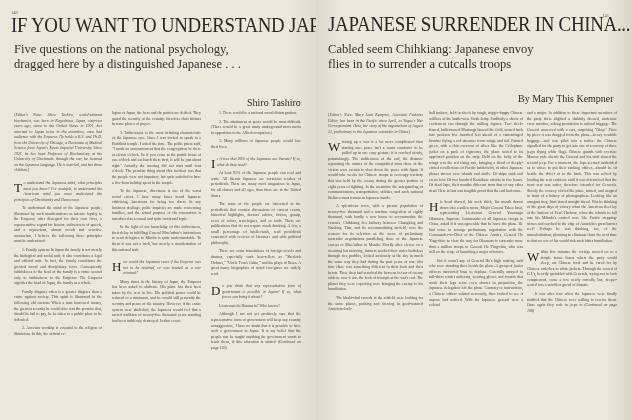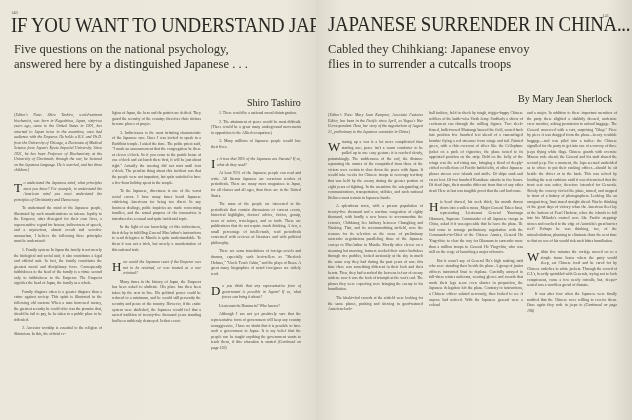--- a/index.html
+++ b/index.html
@@ -32,21 +32,21 @@
 </head>
 <body>
 
 <div class="spread">
 
   <div class="page left">
     <span class="folio">140</span>
     <h1 class="headline">IF YOU WANT TO UNDERSTAND JAPAN</h1>
     <div class="deck">
       <div>Five questions on the national psychology,</div>
-      <div>answered here by a distinguished Japanese . . .</div>
+      <div>dragged here by a distinguished Japanese . . .</div>
     </div>
     <div class="byline">Shiro Tashiro</div>
 
     <div class="col" style="left:14px; top:113px; width:88px; height:300px;">
       <p class="note">[Editor's Note: Shiro Tashiro, world-eminent biochemist, was born in Kagoshima, Japan, sixty-two years ago, came to the United States in 1901, has returned to Japan twice in the meantime, once had audience with the Emperor. He holds a B.S. and Ph.D. from the University of Chicago, a Doctorate of Medical Science from Japan's Kyoto Imperial University. Since 1921, he has been Professor of Biochemistry at the University of Cincinnati; through the war, he lectured on the Japanese language. He is married, and has three children.]</p>
       <p class="q"><span class="dropcap">T</span><span>o understand the Japanese mind, what principles must you know? For example, to understand the American mind you must understand the principles of Christianity and Democracy.</span></p>
       <p>To understand the mind of the Japanese people, illustrated by such manifestations as intense loyalty to the Emperor, utter disregard for their own lives, a supersensitive regard for honour, indirectness of speech, and a mysterious, almost occult and secretive mannerism, I believe the following three principles must be understood:</p>
       <p>1. Family system: In Japan the family is not merely the biological and social unit, it also constitutes a legal and official unit. In fact, the family constitutes the greatest moral and disciplinary force. Consequently faithfulness to the head of the family is a virtue second only to faithfulness to the Emperor. The Emperor signifies the head of Japan, the family as a whole.</p>
       <p>Family disgrace often is a greater disgrace than a crime against society. This spirit is illustrated in the following old custom: When a man borrowed money, the greatest security he could offer was the promise that, should he fail to pay, he be taken to a public place to be ridiculed.</p>
       <p>2. Ancestor worship is essential to the religion of Shintoism. In this, the official re-</p>
@@ -72,24 +72,24 @@
       <p class="q"><span class="dropcap">D</span><span>o you think that any representative form of government is possible in Japan? If so, what forces can bring it about?</span></p>
       <p>Lieutenant du Hammein? Who knows?</p>
       <p><span>Although I am not yet positively sure that the representative form of government will keep any country nonaggressive, I have no doubt that it is possible to have such a government in Japan. It is my belief that the people can be taught anything the government wants to teach them, if this education is started</span> <span class="cont">(Continued on page 193)</span></p>
     </div>
   </div>
 
   <div class="page right">
     <span class="folio">141</span>
     <h1 class="headline">JAPANESE SURRENDER IN CHINA...</h1>
     <div class="deck">
-      <div>Cabled they Chihkiang: Japanese envoy</div>
+      <div>Cabled seem Chihkiang: Japanese envoy</div>
       <div>flies in to surrender a cutcalls troops</div>
     </div>
-    <div class="byline" style="left:202px;">By Mary Jean Sherlock</div>
+    <div class="byline" style="left:202px;">By Mary This Kempner</div>
 
     <div class="col" style="left:12px; top:113px; width:95px; height:300px;">
       <p class="note">[Editor's Note: Mary Jean Kempner, Associate Features Editor, has been in the Pacific since April, as Vogue's War Correspondent. Here, her story of the negotiations of August 21, preliminary to the Japanese surrender in China.]</p>
       <p class="noindent" style="margin-top:5px;"><span class="dropcap">W</span><span>inning up a war is a lot more complicated than starting one; peace isn't a warm comforter to be pulled up in one easy gesture; it is reached slowly, painstakingly. The suddenness of the end, the distance separating the armies of the vanquished from those of the victors were certain to slow down the peace with Japan. It would take weeks for Chinese troops to reoccupy territory that was held by the enemy during the greater portion of eight years of fighting. In the meantime the safeguarding of communications, transportation, utilities, and such national lifelines must remain in Japanese hands.</span></p>
       <p>A splendrous town, with a prewar population of twenty-five thousand and a wartime congestion of eighty thousand, with hardly a new house to accommodate the évacués, Chihkiang lies halfway between Chungking and Nanking. That, and its accommodating airfield, were the reasons for its selection as the scene of preliminary surrender negotiations paralleling those of the Japanese envoys to MacArthur in Manila. Shortly after eleven on a steaming hot morning, farmers worked their water buffaloes through rice paddies, looked anxiously at the sky in much the same way they had during the past years of war; this time there was something different in their look and their hearts. Then, they had searched the heavens in fear of enemy raiders; now it was the look of triumph at the war's end. The planes they were expecting were bringing the enemy to his humiliation.</p>
       <p>The khaki-clad crowds at the airfield were looking for the same planes, pushing and shoving in good-natured American luck-</p>
     </div>
 
     <div class="col" style="left:113px; top:111px; width:94px; height:302px;">
       <p class="noindent">ball fashion, held in check by tough, trigger-happy Chinese soldiers of the battle-wise Sixth Army. Suddenly a shiver of excitement ran through the milling figures. Two sleek-finned, bullet-nosed Mustangs buzzed the field, soared back into position five hundred feet ahead of a camouflaged bomber flying a red streamer from wings and tail. Painted green, with a thin overcoat of silver like the Cellophane jacket on a pack of cigarettes, the plane taxied to its appointed position on the strip. Bold on the belly of the wings was the red rising sun, bringing a flood of deeply-etched recollection: of Pacific battlefields, of other Japanese planes strewn over islands and atolls. Of ships sunk and crews lost. Of two hundred Kamikaze attacks in five hours. Of dead Japs, their mouths different from that of any other dead. Here at last was tangible proof that the end had come.</p>

